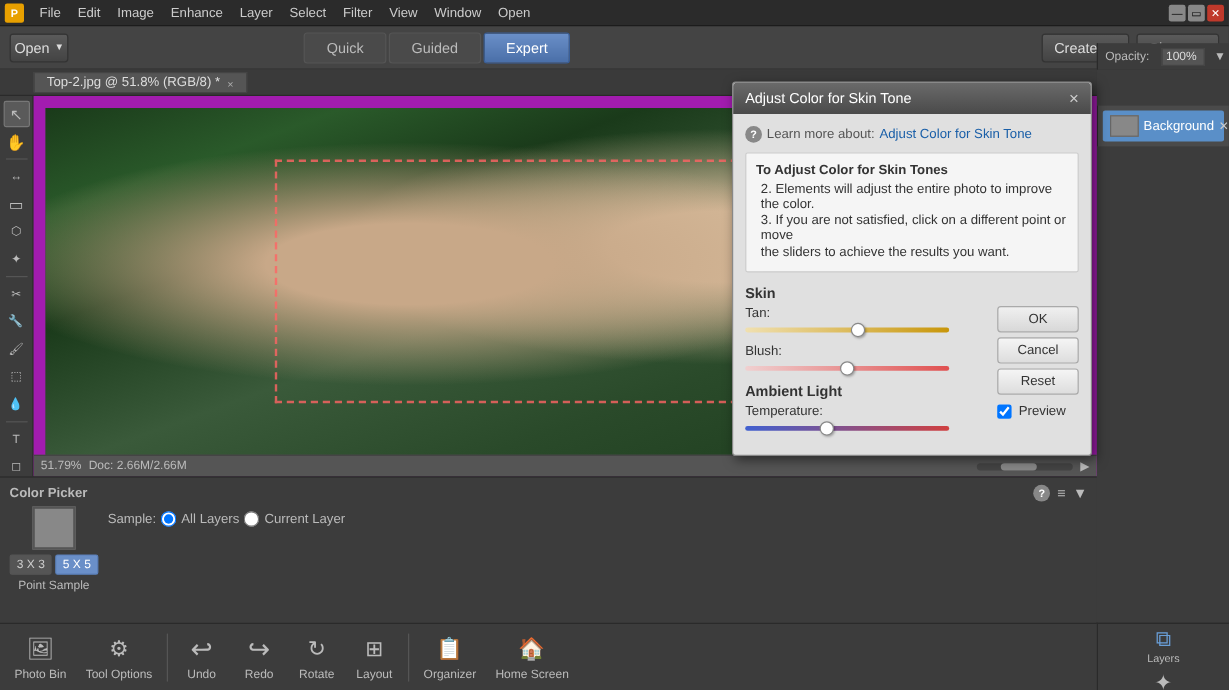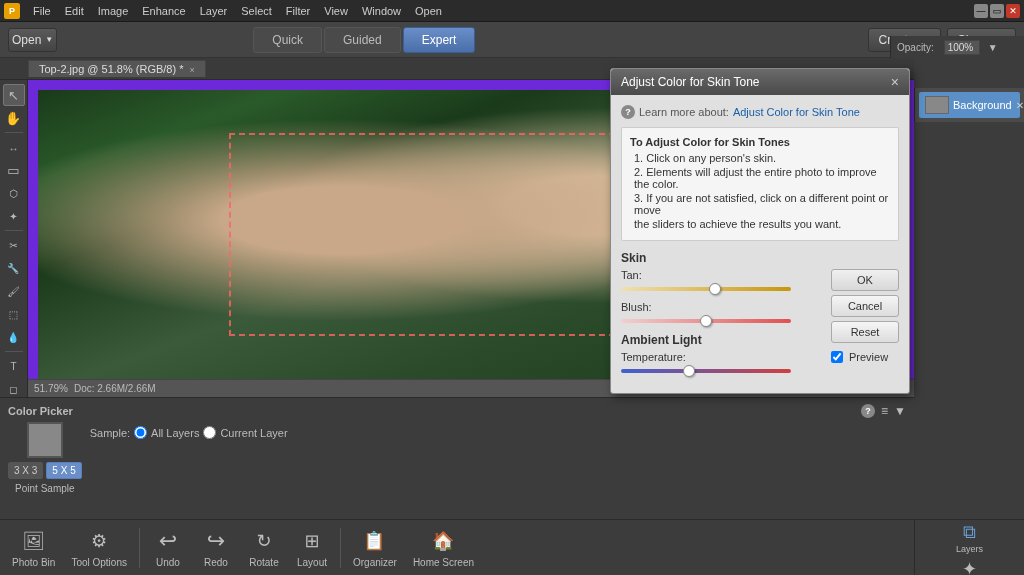--- a/index.html
+++ b/index.html
@@ -132,21 +132,21 @@
   <div class="right-actions">
     <button class="action-btn">
       <span>Create</span> ▼
     </button>
     <button class="action-btn">
       <span>Share</span> ▼
     </button>
   </div>
 </div>
 
-<div id="layers-top" style="position:absolute;right:0;top:36px;width:134px;height:22px;background:#3c3c3c;border-left:1px solid #2a2a2a;display:flex;align-items:center;padding:0 6px;font-size:10px;">
+<div id="layers-top" style="position:absolute;right:0;top:36px;width:110px;height:22px;background:#3c3c3c;border-left:1px solid #2a2a2a;display:flex;align-items:center;padding:0 6px;font-size:10px;">
   <span style="color:#bbb;font-size:10px;">Opacity:</span>
   <input type="text" style="width: 36px; margin-left: 4px; background: rgb(85, 85, 85); border: 1px solid rgb(68, 68, 68); color: rgb(221, 221, 221); font-size: 10px; padding: 1px 3px;" value="100%">
   <span style="color:#bbb;font-size:10px;margin-left:2px;">▼</span>
 </div>
 
 <div id="layers-panel">
   <div class="layer-item">
     <div class="layer-thumb"></div>
     <span>Background</span>
     <span class="layer-close">✕</span>
@@ -180,21 +180,21 @@
   <div class="tool-separator"></div>
   <div class="tool-btn" style="font-size:10px;">🔎</div>
   <div class="tool-btn" style="font-size:11px;color:#4a9;">◉</div>
   <div class="tool-separator"></div>
   <div style="width:20px;height:20px;position:relative;margin-top:4px;">
     <div style="width:14px;height:14px;background:#222;border:1px solid #888;position:absolute;top:0;left:0;"></div>
     <div style="width:14px;height:14px;background:#fff;border:1px solid #888;position:absolute;bottom:0;right:0;"></div>
   </div>
 </div>
 
-<div id="canvas-area" style="position:absolute;left:28px;top:80px;right:110px;bottom:178px;background:#6d28d9;overflow:hidden;">
+<div id="canvas-area" style="position:absolute;left:28px;top:80px;right:110px;bottom:178px;background:#a21caf;overflow:hidden;">
   <div class="photo-placeholder" style="position:absolute;top:10px;left:10px;width:calc(100% - 20px);height:calc(100% - 28px);">
 
     <div style="width:100%;height:100%;background:
       radial-gradient(ellipse at 35% 45%, #c8a888 15%, transparent 45%),
       radial-gradient(ellipse at 65% 40%, #d4b898 12%, transparent 40%),
       linear-gradient(160deg, #1a3a1a 0%, #2a5a2a 15%, #1a3a1a 30%, #3a5a3a 50%, #2a4a2a 70%, #1a3a1a 100%);
       background-color: #2a4a2a;">
 
       <div class="selection-overlay"></div>
     </div>
@@ -300,21 +300,20 @@
     <span class="dialog-close">×</span>
   </div>
   <div class="dialog-body">
     <div class="learn-more">
       <div class="help-icon-sm">?</div>
       <span>Learn more about:</span>
       <a href="#" style="color:#1a5fa8;text-decoration:none;font-size:11px;">Adjust Color for Skin Tone</a>
     </div>
     <div class="instructions-box">
       <div class="inst-title">To Adjust Color for Skin Tones</div>
-      <div class="inst-item">1. Click on any person's skin.</div>
       <div class="inst-item">2. Elements will adjust the entire photo to improve the color.</div>
       <div class="inst-item">3. If you are not satisfied, click on a different point or move</div>
       <div class="inst-item">   the sliders to achieve the results you want.</div>
     </div>
 
     <div style="display:flex;gap:8px;">
       <div style="flex:1;">
         <div class="skin-label">Skin</div>
 
         <div class="slider-group">

